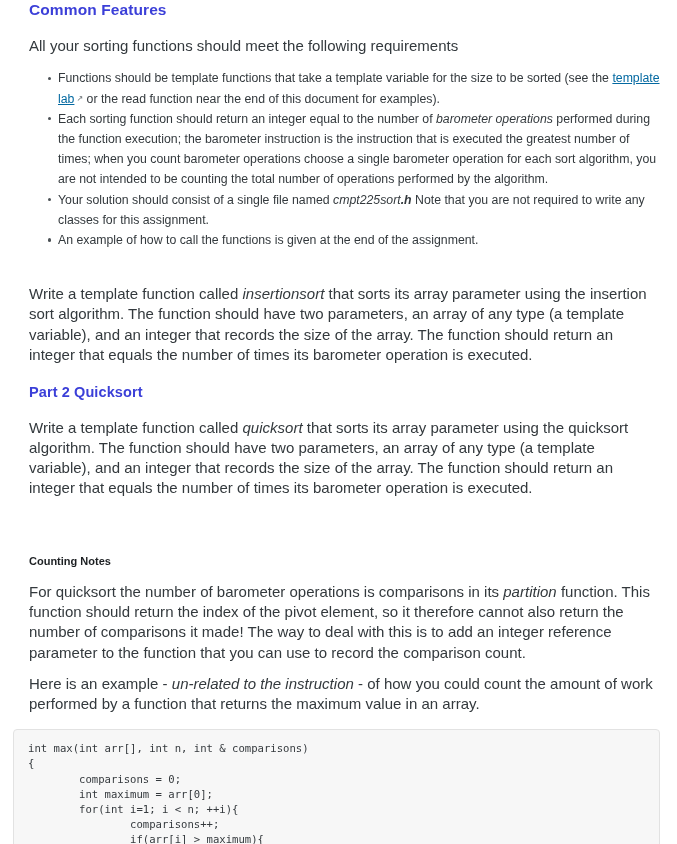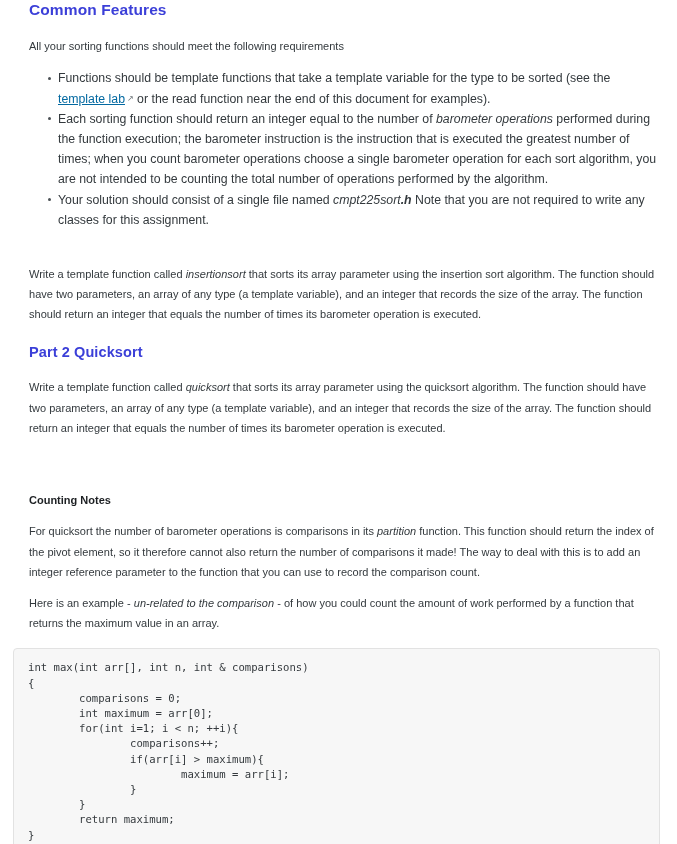--- a/index.html
+++ b/index.html
@@ -45,21 +45,21 @@
   h4.plain-heading {
     color: #1d2023;
     font-size: 11px;
     font-weight: bold;
     margin: 0;
     line-height: 1.3;
   }
 
   
   p.body-text {
-    font-size: 11px;
+    font-size: 15px;
     line-height: 20.2px;
     margin: 0;
     color: #33393d;
     letter-spacing: 0.01px;
   }
 
   ul.feature-list {
     margin: 0;
     padding: 0 0 0 19px;
     list-style: none;
@@ -135,28 +135,31 @@
   <h2 class="section-heading h-common">Common Features</h2>
 
   <div class="sp-16"></div>
 
   <p class="body-text">All your sorting functions should meet the following requirements</p>
 
   <div class="sp-12"></div>
 
   <ul class="feature-list">
     <li>
-      <span>Functions should be template functions that take a template variable for the type to be sorted (see the </span><a class="ext-link" href="#">template lab</a><span class="ext-icon">↗</span><span> or the read function near the end of this document for examples).</span>
+      <span>Functions should be template functions that take a template variable for the size to be sorted (see the </span><a class="ext-link" href="#">template lab</a><span class="ext-icon">↗</span><span> or the read function near the end of this document for examples).</span>
     </li>
     <li>
       <span>Each sorting function should return an integer equal to the number of </span><em>barometer operations</em><span> performed during the function execution; the barometer instruction is the instruction that is executed the greatest number of times; when you count barometer operations choose a single barometer operation for each sort algorithm, you are not intended to be counting the total number of operations performed by the algorithm.</span>
     </li>
     <li>
       <span>Your solution should consist of a single file named </span><span class="filename"><span>cmpt225sort</span><b>.h</b></span><span> Note that you are not required to write any classes for this assignment.</span>
     </li>
+    <li>
+      <span>An example of how to call the functions is given at the end of the assignment.</span>
+    </li>
   </ul>
 
   <div class="sp-18"></div>
 
 
   <div class="sp-16"></div>
 
   <p class="body-text">
     <span>Write a template function called </span><em>insertionsort</em><span> that sorts its array parameter using the insertion sort algorithm. The function should have two parameters, an array of any type (a template variable), and an integer that records the size of the array. The function should return an integer that equals the number of times its barometer operation is executed.</span>
   </p>
@@ -180,21 +183,21 @@
 
   <div class="sp-14"></div>
 
   <p class="body-text">
     <span>For quicksort the number of barometer operations is comparisons in its </span><em>partition</em><span> function. This function should return the index of the pivot element, so it therefore cannot also return the number of comparisons it made! The way to deal with this is to add an integer reference parameter to the function that you can use to record the comparison count.</span>
   </p>
 
   <div class="sp-11"></div>
 
   <p class="body-text">
-    <span>Here is an example - </span><em>un-related to the comparison</em><span> - of how you could count the amount of work performed by a function that returns the maximum value in an array.</span>
+    <span>Here is an example - </span><em>un-related to the instruction</em><span> - of how you could count the amount of work performed by a function that returns the maximum value in an array.</span>
   </p>
 
   <div class="code-block">
     <pre>int max(int arr[], int n, int &amp; comparisons)
 {
         comparisons = 0;
         int maximum = arr[0];
         for(int i=1; i &lt; n; ++i){
                 comparisons++;
                 if(arr[i] &gt; maximum){

